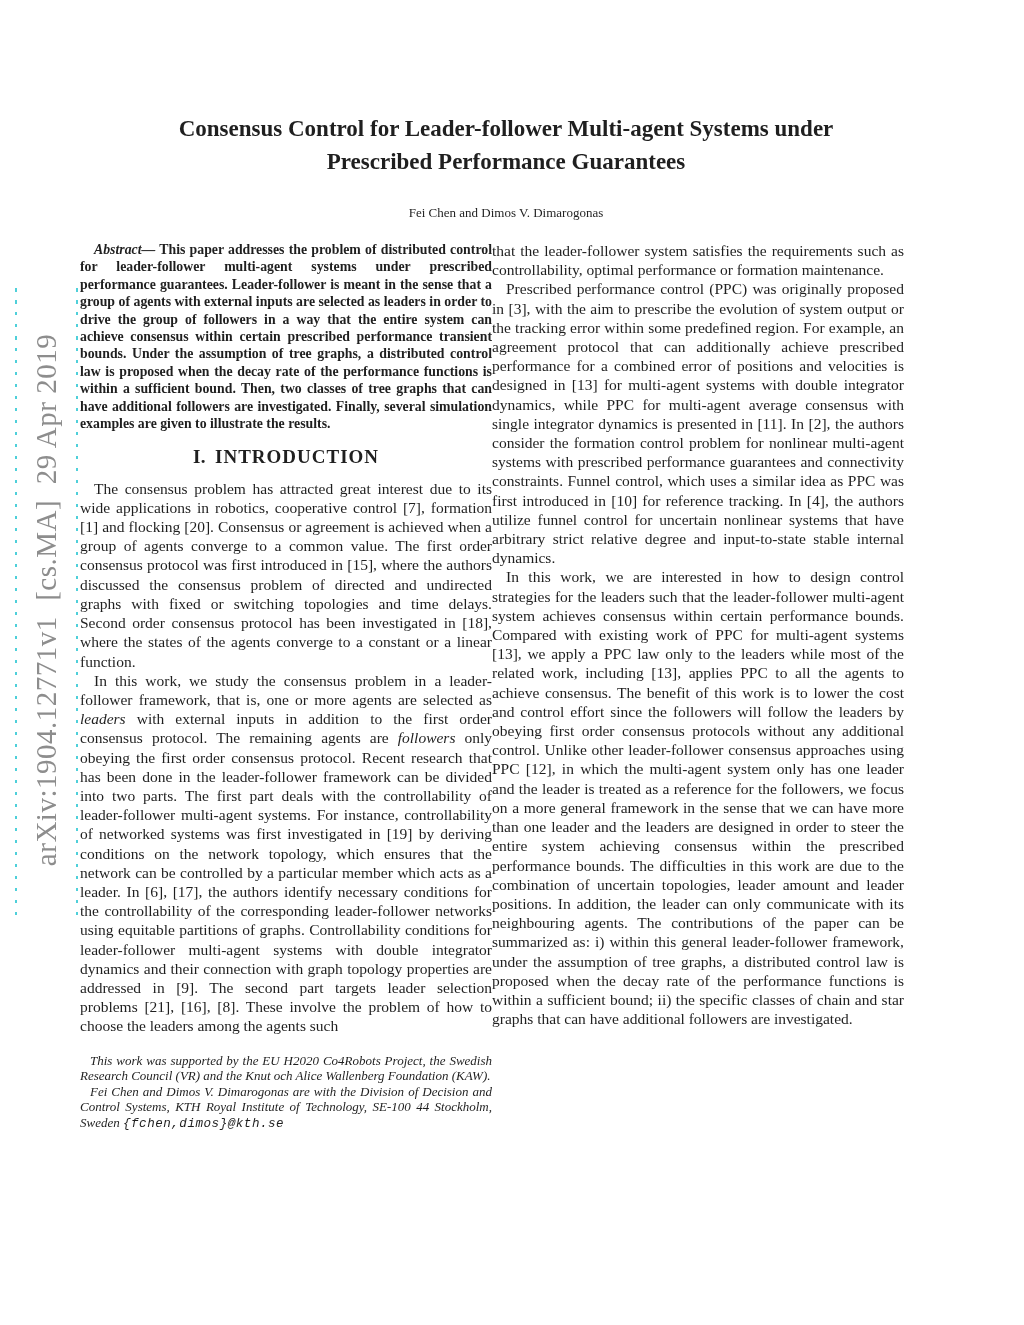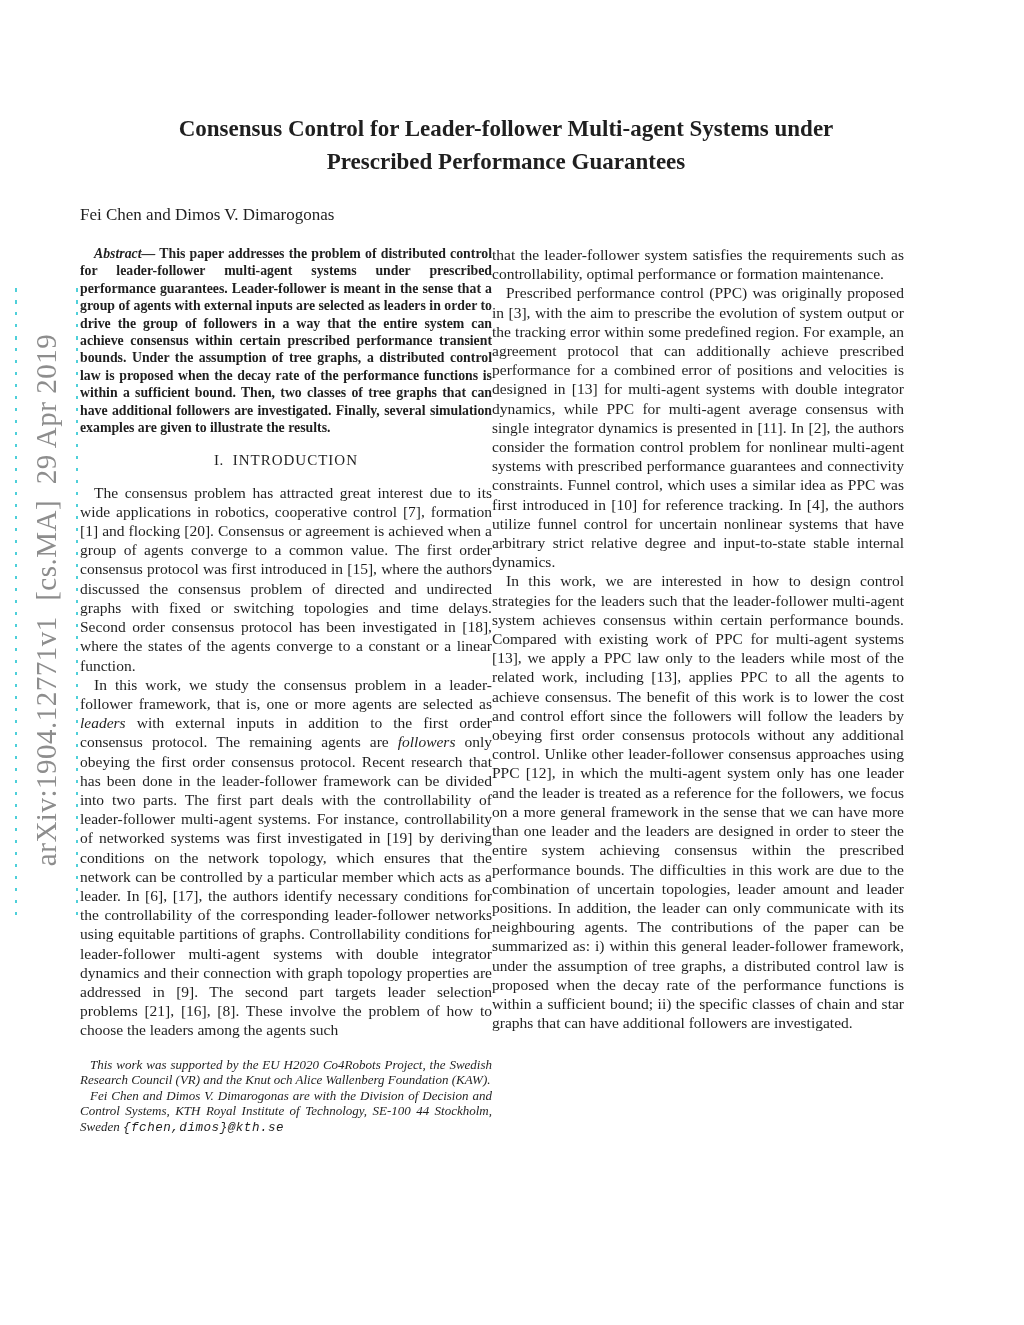--- a/index.html
+++ b/index.html
@@ -42,22 +42,22 @@
   h1.title {
     margin: 0;
     text-align: center;
     font-size: 23px;
     font-weight: bold;
     line-height: 33px;
   }
   h1.title .tline { display: block; }
   .authors {
     margin-top: 27px;
-    text-align: left;
-    font-size: 17px;
+    text-align: center;
+    font-size: 13px;
   }
 
   .columns {
     margin-top: 20px;
     display: flex;
   }
   .col {
     width: 412px;
     text-align: justify;
     font-size: 15.5px;
@@ -71,22 +71,22 @@
     font-weight: bold;
     font-size: 13.8px;
     line-height: 17.4px;
     text-indent: 14px;
   }
   .ab-label { font-style: italic; }
 
   h2.sec {
     margin: 15px 0 12px 0;
     text-align: center;
-    font-weight: normal;
-    font-size: 15px;
+    font-weight: bold;
+    font-size: 19px;
     letter-spacing: 0.5px;
   }
   .sec-title { margin-left: 9px; letter-spacing: 1px; }
 
   p.body-p {
     margin: 0;
     text-indent: 14px;
   }
   p.body-p.noindent { text-indent: 0; }
   p.body-p em { font-style: italic; }

